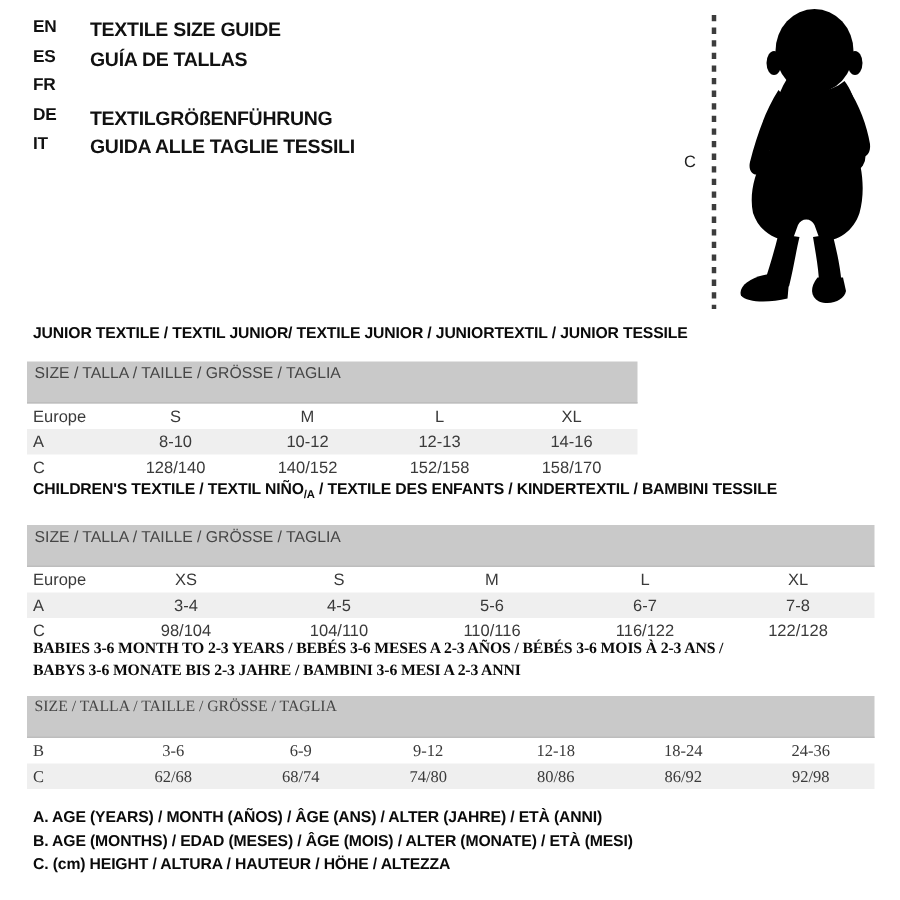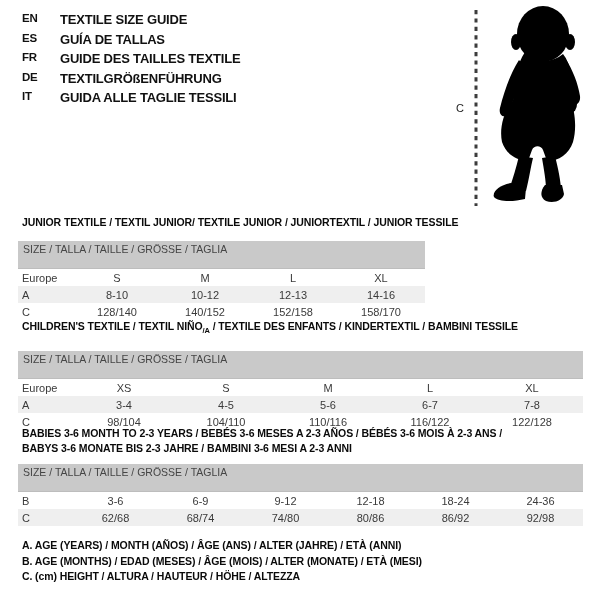--- a/index.html
+++ b/index.html
@@ -14,21 +14,21 @@
 
   
   .figure{position:absolute;left:440px;top:2px;width:160px;height:206px;}
   .measure-label{position:absolute;left:16px;top:100px;font-size:11px;color:#222;}
   .fig-svg{position:absolute;left:0;top:0;}
 
   
   .section{position:absolute;left:0;width:600px;}
   .sec-junior{top:216px;}
   .sec-children{top:320px;}
-  .sec-babies{top:426px;}
+  .sec-babies{top:426px;font-family:Liberation Serif, serif;}
   .sec-heading{margin-left:22px;font-weight:bold;font-size:10.5px;line-height:13px;
                color:#0a0a0a;letter-spacing:-0.1px;}
   .sec-babies .sec-heading{line-height:14.5px;}
   .subscript{vertical-align:sub;font-size:7.5px;}
 
   .stable{margin-left:18px;}
   .sec-junior .stable{margin-top:12px;width:407px;}
   .sec-children .stable{margin-top:14px;width:565px;}
   .sec-babies .stable{margin-top:9px;width:565px;}
 
@@ -54,21 +54,20 @@
     <div class="lang-row">
       <span class="lang-code">EN</span>
       <span class="lang-title">TEXTILE SIZE GUIDE</span>
     </div>
     <div class="lang-row">
       <span class="lang-code">ES</span>
       <span class="lang-title">GUÍA DE TALLAS</span>
     </div>
     <div class="lang-row">
       <span class="lang-code">FR</span>
-      <span class="lang-title">GUIDE DES TAILLES TEXTILE</span>
     </div>
     <div class="lang-row">
       <span class="lang-code">DE</span>
       <span class="lang-title">TEXTILGRÖßENFÜHRUNG</span>
     </div>
     <div class="lang-row">
       <span class="lang-code">IT</span>
       <span class="lang-title">GUIDA ALLE TAGLIE TESSILI</span>
     </div>
   </div>

